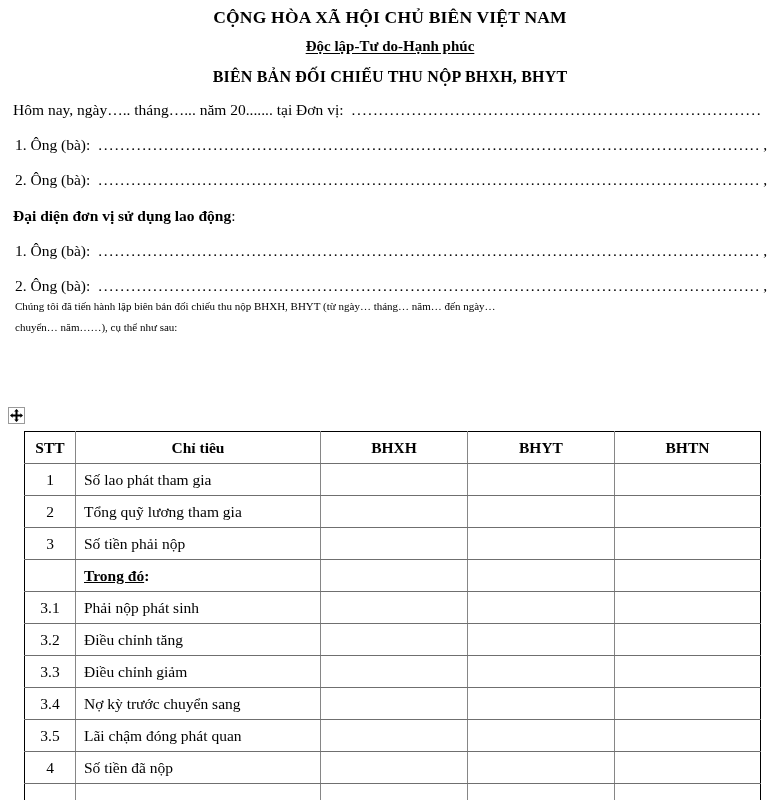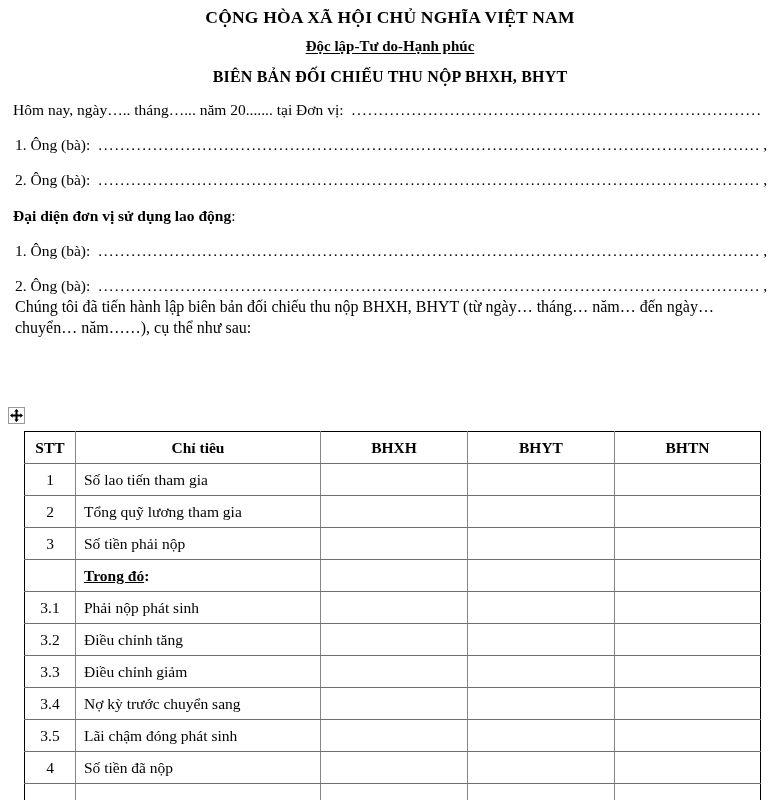--- a/index.html
+++ b/index.html
@@ -77,21 +77,21 @@
     white-space: nowrap;
     letter-spacing: 1.6px;
     margin: 0 4px 0 8px;
     font-size: 15.5px;
   }
   .leader-tail { white-space: nowrap; }
 
   .para-block { padding-left: 2px; }
 
   .closing-para {
-    font-size: 16px;
+    font-size: 11px;
     line-height: 21px;
     margin: 0;
     padding-left: 2px;
   }
 
   
   .table-handle {
     position: absolute;
     left: 8px;
     top: 407px;
@@ -152,21 +152,21 @@
   .sub-note {
     font-weight: bold;
     padding-left: 11px;
   }
   .sub-note u { text-decoration: underline; }
 </style>
 </head>
 <body>
 
 <div class="doc-header">
-  <div class="nation-title">CỘNG HÒA XÃ HỘI CHỦ NGHĨA VIỆT NAM</div>
+  <div class="nation-title">CỘNG HÒA XÃ HỘI CHỦ BIÊN VIỆT NAM</div>
   <div class="motto"><span>Độc lập-Tư do-Hạnh phúc</span></div>
   <div class="doc-title">BIÊN BẢN  ĐỐI CHIẾU THU NỘP BHXH, BHYT</div>
 </div>
 
 <div class="body-wrap">
 
   <div class="leader-line sp-1">
     <span class="leader-label">Hôm nay, ngày….. tháng…... năm 20....... tại Đơn vị:</span>
     <span class="leader-fill">...............................................................................................</span>
   </div>
@@ -224,21 +224,21 @@
         <th class="hd col-stt">STT</th>
         <th class="hd col-name">Chỉ tiêu</th>
         <th class="hd col-val">BHXH</th>
         <th class="hd col-val">BHYT</th>
         <th class="hd col-val3">BHTN</th>
       </tr>
     </thead>
     <tbody>
         <tr>
           <td class="stt col-stt">1</td>
-          <td class="name col-name">Số lao tiến tham gia</td>
+          <td class="name col-name">Số lao phát tham gia</td>
           <td class="col-val"></td>
           <td class="col-val"></td>
           <td class="col-val3"></td>
         </tr>
         <tr>
           <td class="stt col-stt">2</td>
           <td class="name col-name">Tổng quỹ lương tham gia</td>
           <td class="col-val"></td>
           <td class="col-val"></td>
           <td class="col-val3"></td>
@@ -280,21 +280,21 @@
         </tr>
         <tr>
           <td class="stt col-stt">3.4</td>
           <td class="name col-name">Nợ kỳ trước chuyển sang</td>
           <td class="col-val"></td>
           <td class="col-val"></td>
           <td class="col-val3"></td>
         </tr>
         <tr>
           <td class="stt col-stt">3.5</td>
-          <td class="name col-name">Lãi chậm đóng phát sinh</td>
+          <td class="name col-name">Lãi chậm đóng phát quan</td>
           <td class="col-val"></td>
           <td class="col-val"></td>
           <td class="col-val3"></td>
         </tr>
         <tr>
           <td class="stt col-stt">4</td>
           <td class="name col-name">Số tiền đã nộp</td>
           <td class="col-val"></td>
           <td class="col-val"></td>
           <td class="col-val3"></td>

